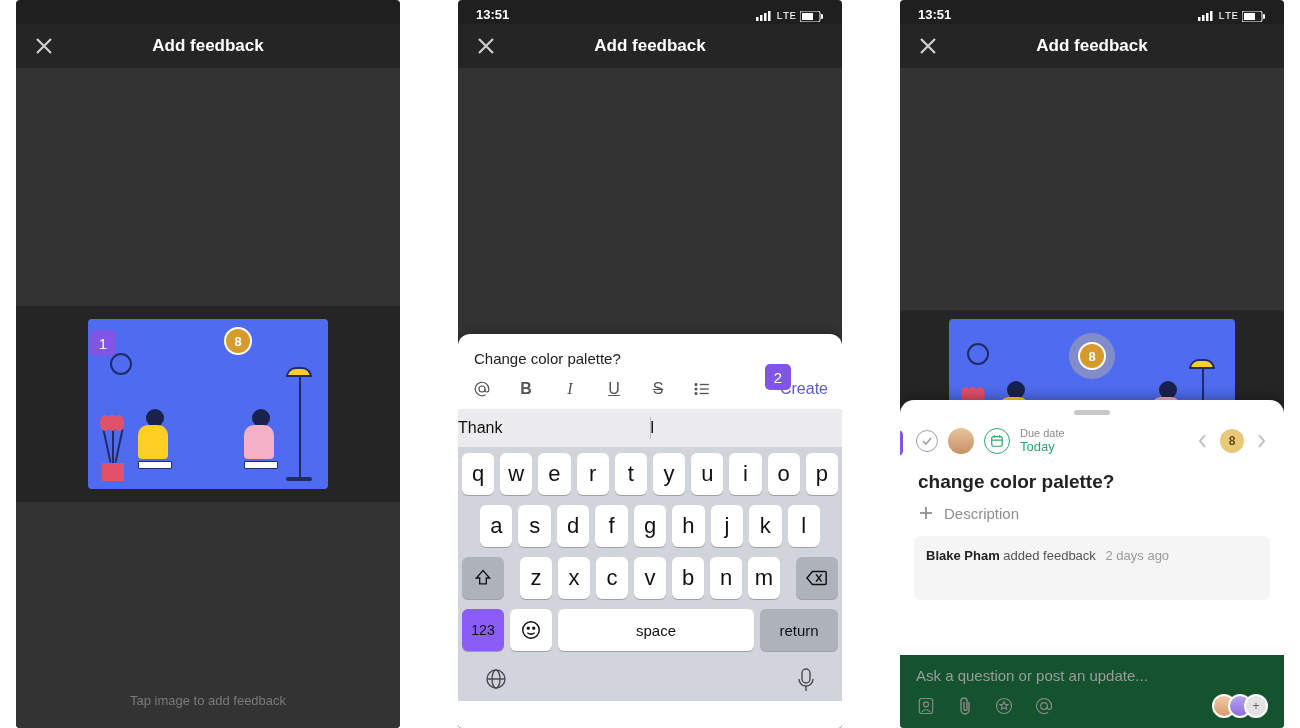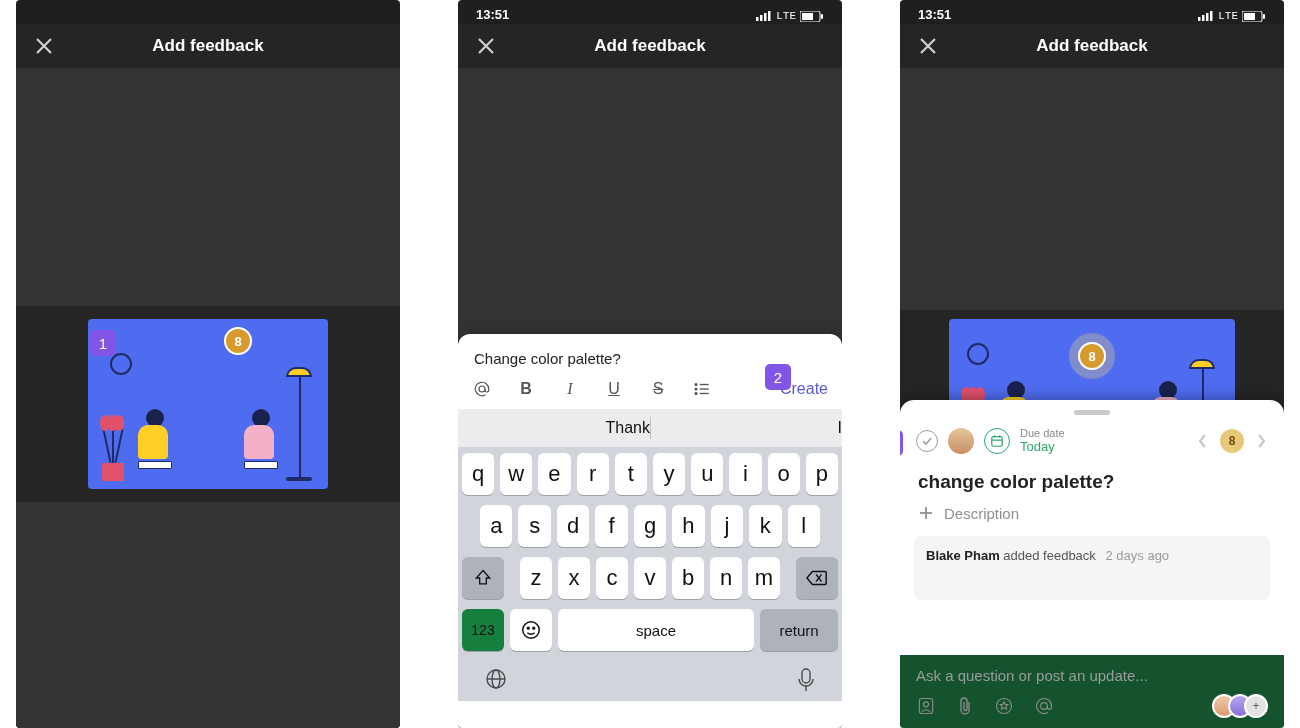--- a/index.html
+++ b/index.html
@@ -56,27 +56,27 @@
   .toolbar2 .spacer { flex:1; }
   .tb-icon { width:20px; height:20px; display:flex; align-items:center; justify-content:center; color:#555; }
   .tb-icon.b { font-weight:800; font-size:16px; }
   .tb-icon.i { font-style:italic; font-family:Georgia,serif; font-size:16px; }
   .tb-icon.u { text-decoration:underline; font-size:16px; }
   .tb-icon.s { text-decoration:line-through; font-size:16px; }
   .create { color:#5b5bd6; font-size:16px; font-weight:500; }
   
   .keyboard { background:#d1d4da; padding:8px 4px 6px; }
   .suggestrow { display:flex; height:38px; margin:-8px -4px 6px; background:#ececee; }
-  .suggest { flex:1; display:flex; align-items:center; justify-content:flex-end; font-size:16px; color:#111; position:relative; }
+  .suggest { flex:1; display:flex; align-items:center; justify-content:flex-start; font-size:16px; color:#111; position:relative; }
   .suggest + .suggest::before { content:""; position:absolute; left:0; top:8px; bottom:8px; width:1px; background:#c0c0c4; }
   .krow { display:flex; gap:6px; justify-content:center; margin-bottom:10px; }
   .key { background:#fff; border-radius:6px; height:42px; min-width:31px; flex:1; display:flex; align-items:center; justify-content:center; font-size:22px; color:#111; box-shadow:0 1px 0 #9ea0a6; }
   .krow.r2 { padding:0 18px; }
   .key.func { background:#aeb2bb; flex:0 0 42px; }
-  .bottomrow .key.num { background:#15803d; flex:0 0 42px; font-size:14px; }
+  .bottomrow .key.num { background:#8b5cf6; flex:0 0 42px; font-size:14px; }
   .bottomrow .key.emoji { background:#fff; flex:0 0 42px; }
   .bottomrow .key.space { flex:1; font-size:15px; }
   .bottomrow .key.return { background:#aeb2bb; flex:0 0 78px; font-size:15px; }
   .kb-footer { display:flex; justify-content:space-between; padding:6px 22px 2px; color:#4b4b4f; }
   
   .attached-wrap.p3 { top:242px; height:160px; }
   .attached-wrap.p3 .attached-img { width:286px; height:142px; }
   .halo { position:absolute; width:46px; height:46px; border-radius:50%; background:rgba(170,170,170,0.55); display:flex; align-items:center; justify-content:center; left:50%; top:14px; transform:translateX(-50%); }
   .sheet3 { position:absolute; bottom:0; left:0; right:0; top:400px; background:#fff; border-radius:14px 14px 0 0; box-shadow:0 -2px 14px rgba(0,0,0,0.35); padding:10px 0 0; }
   .grabber { width:36px; height:5px; background:#c9c9c9; border-radius:3px; margin:0 auto 12px; }
@@ -156,20 +156,21 @@
               <div class="body"></div>
               <div class="laptop"></div>
             </div>
           <div style="position:absolute; right:76px; top:8px;">
               <div class="goldbadge">
                 <span>8</span>
               </div>
             </div>
         </div>
       </div>
+      <div class="hint">Tap image to add feedback</div>
     </div>
     <div class="stepbadge" style="top:330px; left:74px;">
         <span>1</span>
       </div>
   </div>
 
   <div class="phone">
     <div class="statusbar">
       <span>13:51</span>
       <span class="right">

